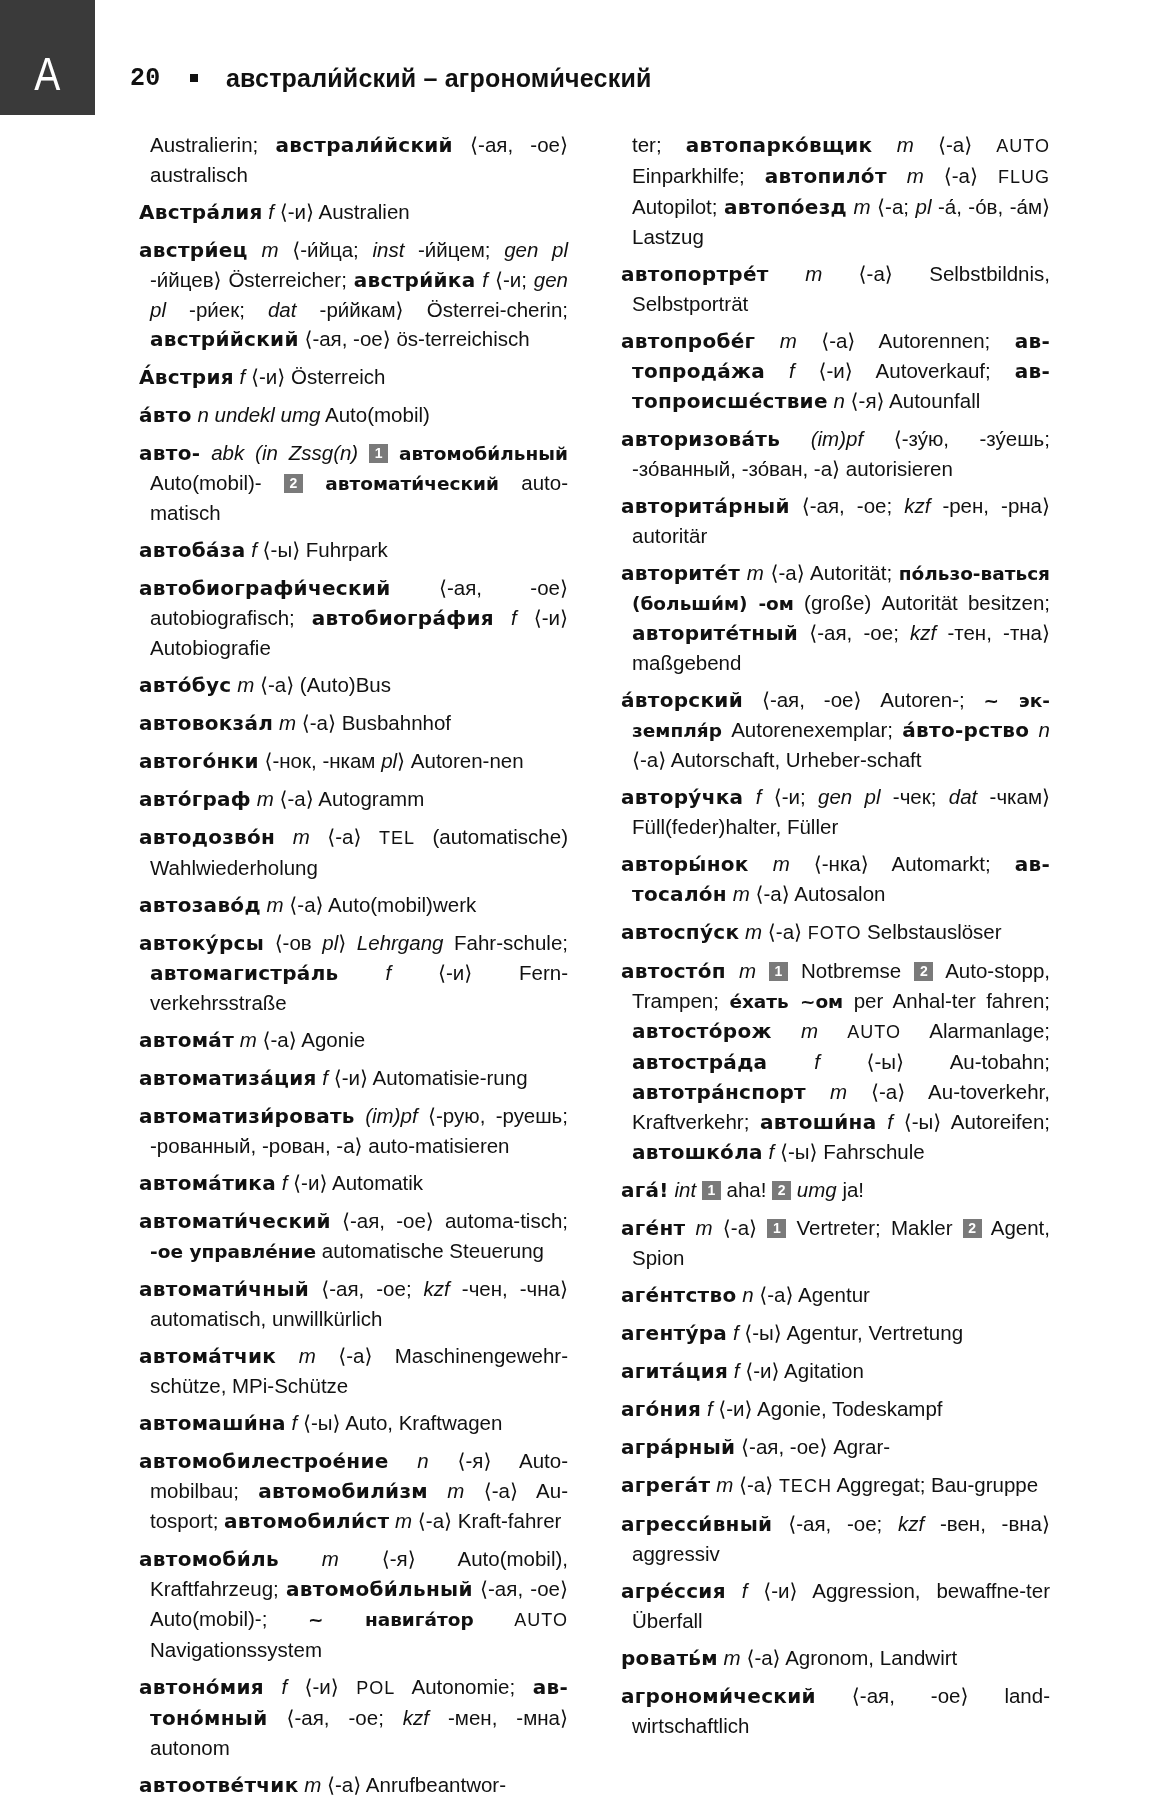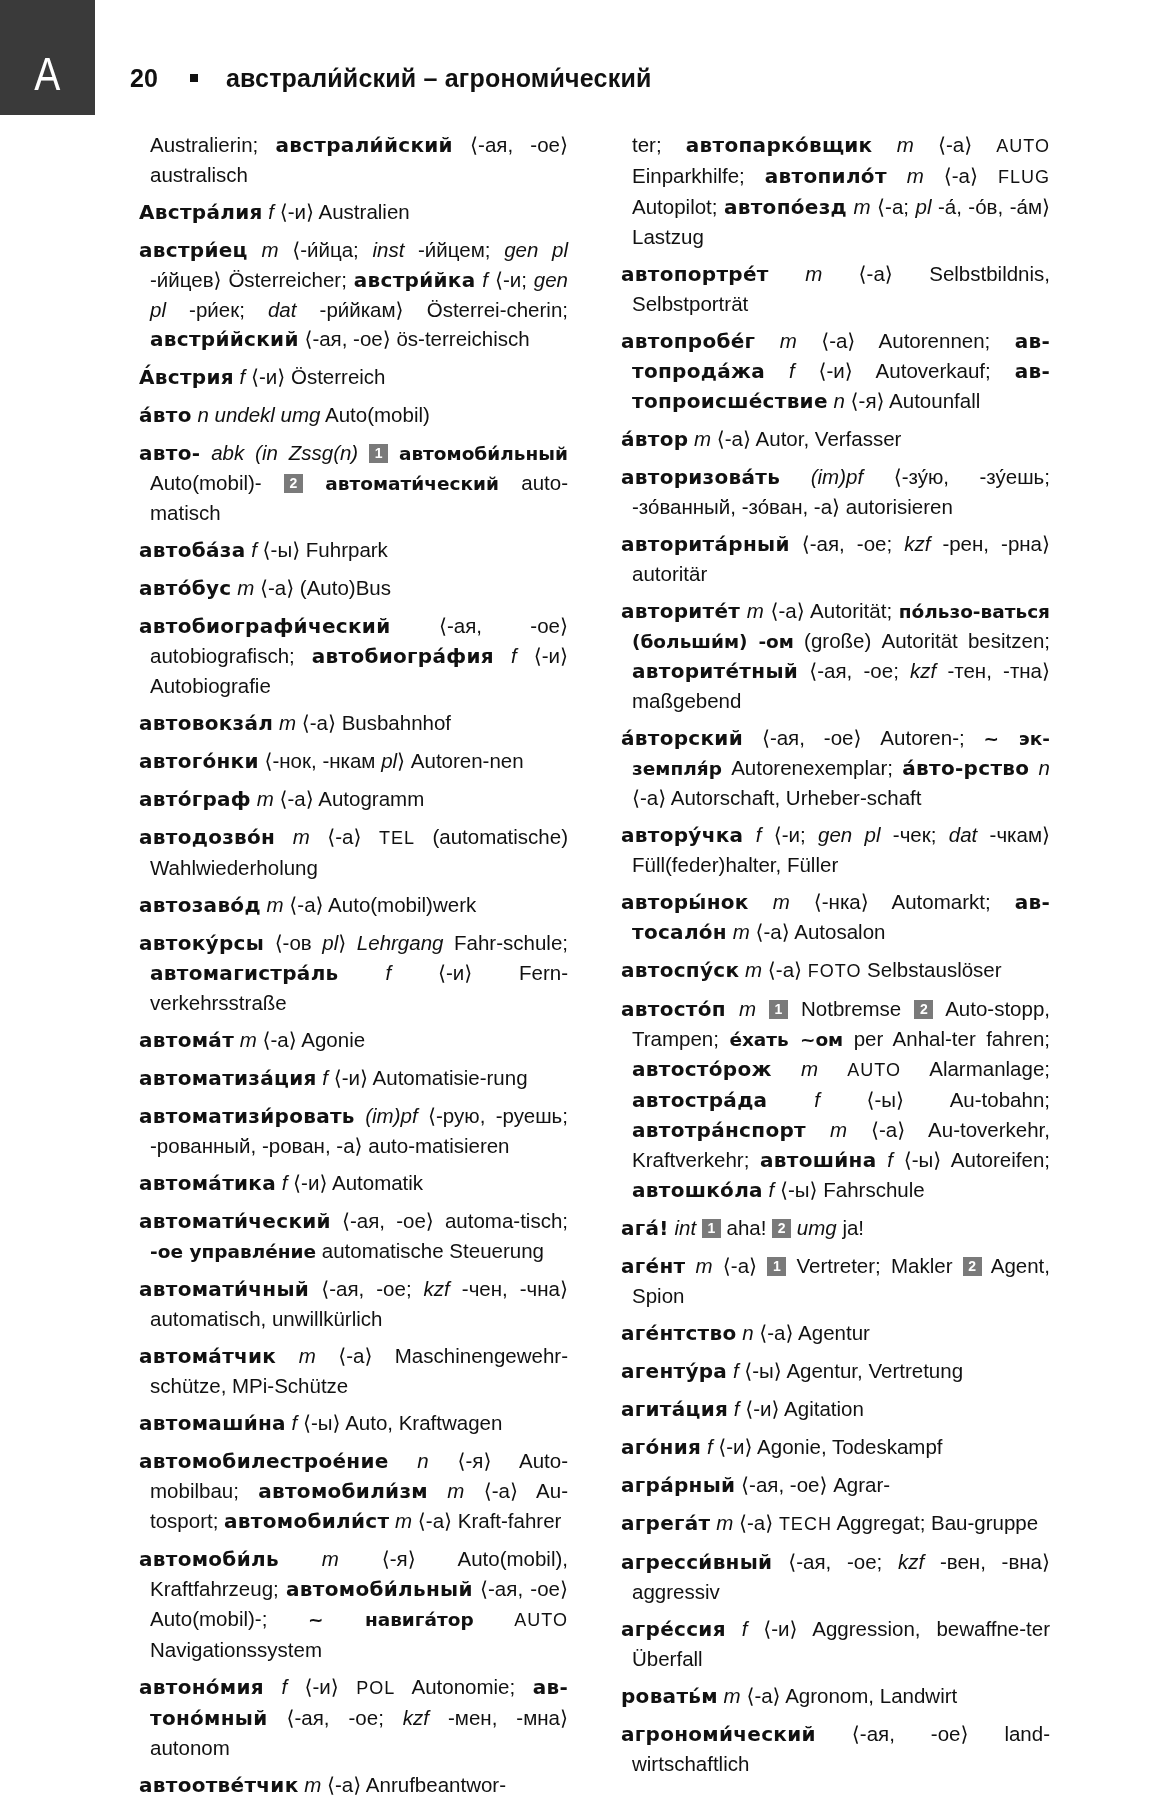--- a/index.html
+++ b/index.html
@@ -6,21 +6,21 @@
   body { width: 1158px; height: 1808px; position: relative; overflow: hidden;
          font-family: "DejaVu Sans", "Liberation Sans", sans-serif; color: #111111; }
   .letter-tab { position: absolute; left: 0; top: 0; width: 95px; height: 115px;
          background: #3a3a3a; color: #ffffff; display: flex; align-items: flex-end;
          justify-content: center; padding-bottom: 0; box-sizing: border-box; }
   .letter-tab span { font-family: "Liberation Sans", sans-serif; font-size: 46px;
          line-height: 1; margin-bottom: 18px; transform: scaleX(0.85); }
   .running-head { position: absolute; left: 130px; top: 58px; height: 40px;
          display: flex; align-items: center; font-size: 25px; font-weight: bold;
          font-family: "Liberation Sans", sans-serif; letter-spacing: 0.2px; }
-  .running-head .pg { width: 42px; }
+  .running-head .pg { width: 42px; font-family: Liberation Mono, monospace; }
   .running-head .sq { width: 8px; height: 8px; background: #111; margin: 0 28px 0 18px; }
   .col { position: absolute; top: 122px; width: 445px; font-size: 20.5px;
          line-height: 29px; text-align: justify; hyphens: manual;
          font-family: "Liberation Sans", sans-serif; }
   .col.left { left: 131px; }
   .col.right { left: 613px; }
   .entry { margin: 8px; padding-left: 11px; text-indent: -11px; }
   .entry.cont { padding-left: 11px; text-indent: 0; }
   .hw { font-weight: bold; font-family: "DejaVu Sans", sans-serif; font-size: 20px; letter-spacing: 0.3px; }
   .gr { font-style: italic; }
@@ -44,22 +44,22 @@
 </div>
 
 <div class="col left">
     <p class="entry cont"><span>Australierin; </span><span class="hw">австрали́йский</span><span> ⟨-ая, -ое⟩ australisch</span></p>
     <p class="entry"><span class="hw">Австра́лия</span><span> </span><span class="gr">f</span><span> ⟨-и⟩ Australien</span></p>
     <p class="entry"><span class="hw">австри́ец</span><span> </span><span class="gr">m</span><span> ⟨-и́йца; </span><span class="gr">inst</span><span> -и́йцем; </span><span class="gr">gen pl</span><span> -и́йцев⟩ Österreicher; </span><span class="hw">австри́йка</span><span> </span><span class="gr">f</span><span> ⟨-и; </span><span class="gr">gen pl</span><span> -ри́ек; </span><span class="gr">dat</span><span> -ри́йкам⟩ Österrei-cherin; </span><span class="hw">австри́йский</span><span> ⟨-ая, -ое⟩ ös-terreichisch</span></p>
     <p class="entry"><span class="hw">А́встрия</span><span> </span><span class="gr">f</span><span> ⟨-и⟩ Österreich</span></p>
     <p class="entry"><span class="hw">а́вто</span><span> </span><span class="gr">n undekl umg</span><span> Auto(mobil)</span></p>
     <p class="entry"><span class="hw">авто-</span><span> </span><span class="gr">abk (in Zssg(n)</span><span> </span><span class="num">1</span><span> </span><span class="phr">автомоби́льный</span><span> Auto(mobil)- </span><span class="num">2</span><span> </span><span class="phr">автомати́ческий</span><span> auto-matisch</span></p>
     <p class="entry"><span class="hw">автоба́за</span><span> </span><span class="gr">f</span><span> ⟨-ы⟩ Fuhrpark</span></p>
+    <p class="entry"><span class="hw">автобиографи́ческий</span><span> ⟨-ая, -ое⟩ autobiografisch; </span><span class="hw">автобиогра́фия</span><span> </span><span class="gr">f</span><span> ⟨-и⟩ Autobiografie</span></p>
     <p class="entry"><span class="hw">авто́бус</span><span> </span><span class="gr">m</span><span> ⟨-а⟩ (Auto)Bus</span></p>
-    <p class="entry"><span class="hw">автобиографи́ческий</span><span> ⟨-ая, -ое⟩ autobiografisch; </span><span class="hw">автобиогра́фия</span><span> </span><span class="gr">f</span><span> ⟨-и⟩ Autobiografie</span></p>
     <p class="entry"><span class="hw">автовокза́л</span><span> </span><span class="gr">m</span><span> ⟨-а⟩ Busbahnhof</span></p>
     <p class="entry"><span class="hw">автого́нки</span><span> ⟨-нок, -нкам </span><span class="gr">pl</span><span>⟩ Autoren-nen</span></p>
     <p class="entry"><span class="hw">авто́граф</span><span> </span><span class="gr">m</span><span> ⟨-а⟩ Autogramm</span></p>
     <p class="entry"><span class="hw">автодозво́н</span><span> </span><span class="gr">m</span><span> ⟨-а⟩ </span><span class="lab">TEL</span><span> (automatische) Wahlwiederholung</span></p>
     <p class="entry"><span class="hw">автозаво́д</span><span> </span><span class="gr">m</span><span> ⟨-а⟩ Auto(mobil)werk</span></p>
     <p class="entry"><span class="hw">автоку́рсы</span><span> ⟨-ов </span><span class="gr">pl</span><span>⟩ </span><span class="gr">Lehrgang</span><span> Fahr-schule; </span><span class="hw">автомагистра́ль</span><span> </span><span class="gr">f</span><span> ⟨-и⟩ Fern-verkehrsstraße</span></p>
     <p class="entry"><span class="hw">автома́т</span><span> </span><span class="gr">m</span><span> ⟨-а⟩ Agonie</span></p>
     <p class="entry"><span class="hw">автоматиза́ция</span><span> </span><span class="gr">f</span><span> ⟨-и⟩ Automatisie-rung</span></p>
     <p class="entry"><span class="hw">автоматизи́ровать</span><span> </span><span class="gr">(im)pf</span><span> ⟨-рую, -руешь; -рованный, -рован, -а⟩ auto-matisieren</span></p>
     <p class="entry"><span class="hw">автома́тика</span><span> </span><span class="gr">f</span><span> ⟨-и⟩ Automatik</span></p>
@@ -69,21 +69,20 @@
     <p class="entry"><span class="hw">автомаши́на</span><span> </span><span class="gr">f</span><span> ⟨-ы⟩ Auto, Kraftwagen</span></p>
     <p class="entry"><span class="hw">автомобилестрое́ние</span><span> </span><span class="gr">n</span><span> ⟨-я⟩ Auto-mobilbau; </span><span class="hw">автомобили́зм</span><span> </span><span class="gr">m</span><span> ⟨-а⟩ Au-tosport; </span><span class="hw">автомобили́ст</span><span> </span><span class="gr">m</span><span> ⟨-а⟩ Kraft-fahrer</span></p>
     <p class="entry"><span class="hw">автомоби́ль</span><span> </span><span class="gr">m</span><span> ⟨-я⟩ Auto(mobil), Kraftfahrzeug; </span><span class="hw">автомоби́льный</span><span> ⟨-ая, -ое⟩ Auto(mobil)-; </span><span class="phr">~ навига́тор</span><span> </span><span class="lab">AUTO</span><span> Navigationssystem</span></p>
     <p class="entry"><span class="hw">автоно́мия</span><span> </span><span class="gr">f</span><span> ⟨-и⟩ </span><span class="lab">POL</span><span> Autonomie; </span><span class="hw">ав-тоно́мный</span><span> ⟨-ая, -ое; </span><span class="gr">kzf</span><span> -мен, -мна⟩ autonom</span></p>
     <p class="entry"><span class="hw">автоотве́тчик</span><span> </span><span class="gr">m</span><span> ⟨-а⟩ Anrufbeantwor-</span></p>
   </div>
 <div class="col right">
     <p class="entry cont"><span>ter; </span><span class="hw">автопарко́вщик</span><span> </span><span class="gr">m</span><span> ⟨-а⟩ </span><span class="lab">AUTO</span><span> Einparkhilfe; </span><span class="hw">автопило́т</span><span> </span><span class="gr">m</span><span> ⟨-а⟩ </span><span class="lab">FLUG</span><span> Autopilot; </span><span class="hw">автопо́езд</span><span> </span><span class="gr">m</span><span> ⟨-а; </span><span class="gr">pl</span><span> -а́, -о́в, -а́м⟩ Lastzug</span></p>
     <p class="entry"><span class="hw">автопортре́т</span><span> </span><span class="gr">m</span><span> ⟨-а⟩ Selbstbildnis, Selbstporträt</span></p>
     <p class="entry"><span class="hw">автопробе́г</span><span> </span><span class="gr">m</span><span> ⟨-а⟩ Autorennen; </span><span class="hw">ав-топрода́жа</span><span> </span><span class="gr">f</span><span> ⟨-и⟩ Autoverkauf; </span><span class="hw">ав-топроисше́ствие</span><span> </span><span class="gr">n</span><span> ⟨-я⟩ Autounfall</span></p>
-    <p class="entry"><span class="hw">а́втор</span><span> </span><span class="gr">m</span><span> ⟨-а⟩ Autor, Verfasser</span></p>
     <p class="entry"><span class="hw">авторизова́ть</span><span> </span><span class="gr">(im)pf</span><span> ⟨-зу́ю, -зу́ешь; -зо́ванный, -зо́ван, -а⟩ autorisieren</span></p>
     <p class="entry"><span class="hw">авторита́рный</span><span> ⟨-ая, -ое; </span><span class="gr">kzf</span><span> -рен, -рна⟩ autoritär</span></p>
     <p class="entry"><span class="hw">авторите́т</span><span> </span><span class="gr">m</span><span> ⟨-а⟩ Autorität; </span><span class="phr">по́льзо-ваться (больши́м) -ом</span><span> (große) Autorität besitzen; </span><span class="hw">авторите́тный</span><span> ⟨-ая, -ое; </span><span class="gr">kzf</span><span> -тен, -тна⟩ maßgebend</span></p>
     <p class="entry"><span class="hw">а́вторский</span><span> ⟨-ая, -ое⟩ Autoren-; </span><span class="phr">~ эк-земпля́р</span><span> Autorenexemplar; </span><span class="hw">а́вто-рство</span><span> </span><span class="gr">n</span><span> ⟨-а⟩ Autorschaft, Urheber-schaft</span></p>
     <p class="entry"><span class="hw">автору́чка</span><span> </span><span class="gr">f</span><span> ⟨-и; </span><span class="gr">gen pl</span><span> -чек; </span><span class="gr">dat</span><span> -чкам⟩ Füll(feder)halter, Füller</span></p>
     <p class="entry"><span class="hw">авторы́нок</span><span> </span><span class="gr">m</span><span> ⟨-нка⟩ Automarkt; </span><span class="hw">ав-тосало́н</span><span> </span><span class="gr">m</span><span> ⟨-а⟩ Autosalon</span></p>
     <p class="entry"><span class="hw">автоспу́ск</span><span> </span><span class="gr">m</span><span> ⟨-а⟩ </span><span class="lab">FOTO</span><span> Selbstauslöser</span></p>
     <p class="entry"><span class="hw">автосто́п</span><span> </span><span class="gr">m</span><span> </span><span class="num">1</span><span> Notbremse </span><span class="num">2</span><span> Auto-stopp, Trampen; </span><span class="phr">е́хать ~ом</span><span> per Anhal-ter fahren; </span><span class="hw">автосто́рож</span><span> </span><span class="gr">m</span><span> </span><span class="lab">AUTO</span><span> Alarmanlage; </span><span class="hw">автостра́да</span><span> </span><span class="gr">f</span><span> ⟨-ы⟩ Au-tobahn; </span><span class="hw">автотра́нспорт</span><span> </span><span class="gr">m</span><span> ⟨-а⟩ Au-toverkehr, Kraftverkehr; </span><span class="hw">автоши́на</span><span> </span><span class="gr">f</span><span> ⟨-ы⟩ Autoreifen; </span><span class="hw">автошко́ла</span><span> </span><span class="gr">f</span><span> ⟨-ы⟩ Fahrschule</span></p>
     <p class="entry"><span class="hw">ага́!</span><span> </span><span class="gr">int</span><span> </span><span class="num">1</span><span> aha! </span><span class="num">2</span><span> </span><span class="gr">umg</span><span> ja!</span></p>
     <p class="entry"><span class="hw">аге́нт</span><span> </span><span class="gr">m</span><span> ⟨-а⟩ </span><span class="num">1</span><span> Vertreter; Makler </span><span class="num">2</span><span> Agent, Spion</span></p>

